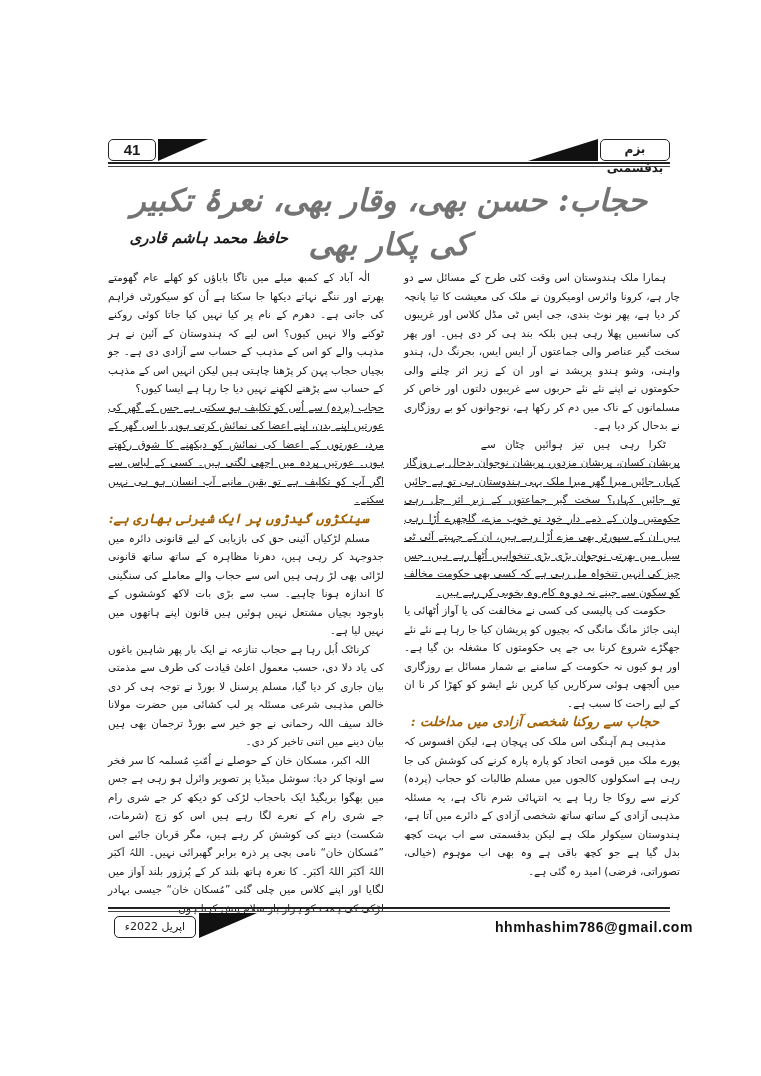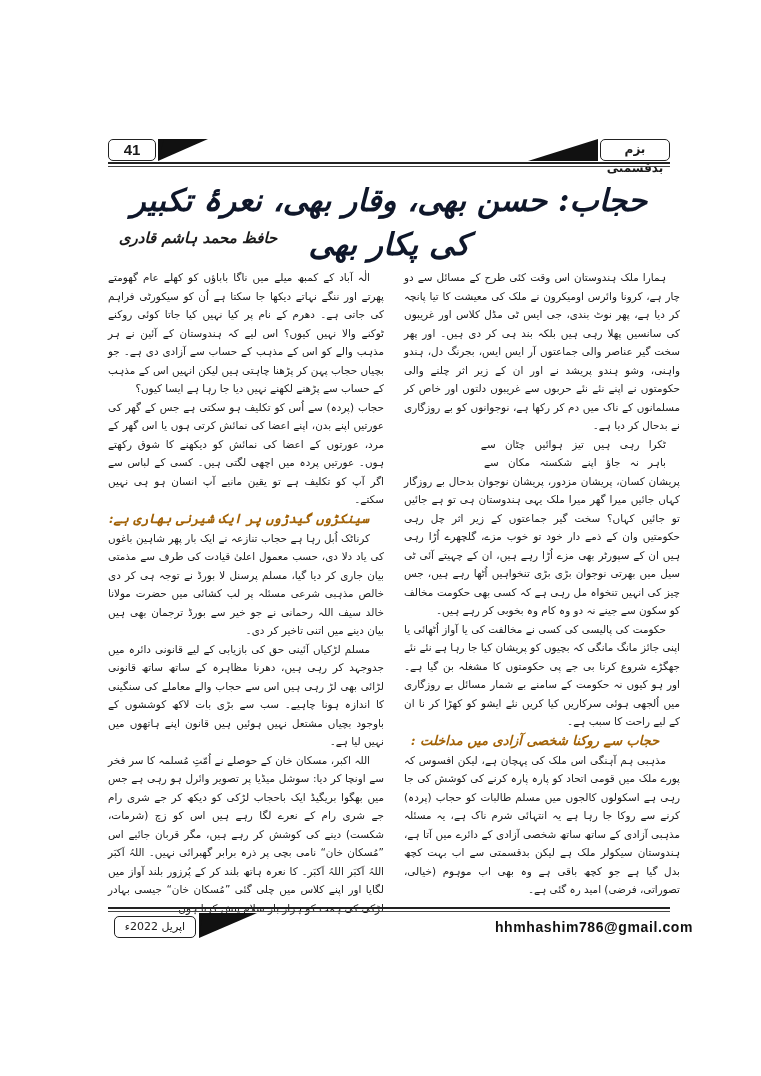--- a/index.html
+++ b/index.html
@@ -13,32 +13,32 @@
   .tri-left{position:absolute;left:50px;top:0;width:0;height:0;border-top:22px solid #111;border-right:50px solid transparent;}
   .tri-left2{position:absolute;left:50px;top:0;width:0;height:0;border-bottom:22px solid transparent;border-left:6px solid #111;}
   .secbox{position:absolute;right:0;top:0;width:70px;height:22px;border:1.5px solid #222;border-radius:5px;box-sizing:border-box;
           font-family:"DejaVu Sans",sans-serif;font-weight:bold;font-size:12px;line-height:19px;text-align:center;direction:rtl;}
   .tri-right{position:absolute;right:72px;top:0;width:0;height:0;border-bottom:22px solid #111;border-left:70px solid transparent;}
   .rule-top{position:absolute;left:104px;top:162px;width:562px;height:2px;background:#222;}
   .rule-top2{position:absolute;left:104px;top:166px;width:562px;height:1px;background:#444;}
 
   
   .title{position:absolute;left:104px;top:178px;width:562px;text-align:center;direction:rtl;
-         font-family:"DejaVu Serif",serif;font-size:31px;font-weight:bold;font-style:italic;line-height:44px;color:#0f172a;}
-  .author{position:absolute;left:104px;top:226px;width:180px;text-align:center;direction:rtl;
+         font-family:"DejaVu Serif",serif;font-size:31px;font-weight:bold;font-style:italic;line-height:44px;color:#737373;}
+  .author{position:absolute;left:104px;top:226px;width:180px;text-align:right;direction:rtl;
           font-family:"DejaVu Serif",serif;font-size:15px;font-weight:bold;font-style:italic;line-height:24px;}
   .author span{display:inline-block;}
 
   
   .col{position:absolute;top:268px;width:276px;direction:rtl;text-align:justify;
        font-family:"DejaVu Sans",sans-serif;font-size:10.4px;line-height:18.5px;color:#1a1a1a;}
   .col.right{left:388px;margin-left:12px;}
   .col.left{left:104px;}
   .col p{margin:0;text-indent:14px;}
-  .col p.noindent{text-indent:0;}
+  .col p.noindent{text-indent:0;text-decoration:underline;}
   .verse{text-align:right;margin:0;word-spacing:6px;}
   .verse-src{margin:0;text-align:right;}
   .subhead{margin:0;text-align:center;font-weight:bold;font-size:13px;line-height:20px;font-family:"DejaVu Serif",serif;font-style:italic;color:#a16207;}
 
   
   .rule-bot{position:absolute;left:104px;top:907px;width:562px;height:2px;background:#222;}
   .rule-bot2{position:absolute;left:104px;top:911px;width:562px;height:1px;background:#444;}
   .datebox{position:absolute;left:110px;top:916px;width:82px;height:22px;border:1.5px solid #222;border-radius:5px;box-sizing:border-box;
            font-family:"DejaVu Sans",sans-serif;font-size:11px;line-height:19px;text-align:center;direction:rtl;}
   .tri-bot{position:absolute;left:195px;top:913px;width:0;height:0;border-top:25px solid #111;border-right:58px solid transparent;}
@@ -59,33 +59,32 @@
   </div>
   <div class="rule-top"></div>
   <div class="rule-top2"></div>
 
   <div class="title">حجاب: حسن بھی، وقار بھی، نعرۂ تکبیر کی پکار بھی</div>
   <div class="author"><span>حافظ محمد ہاشم قادری</span></div>
 
   <div class="col right">
     <p>ہمارا ملک ہندوستان اس وقت کئی طرح کے مسائل سے دو چار ہے، کرونا وائرس اومیکرون نے ملک کی معیشت کا تیا پانچہ کر دیا ہے، پھر نوٹ بندی، جی ایس ٹی مڈل کلاس اور غریبوں کی سانسیں پھلا رہی ہیں بلکہ بند ہی کر دی ہیں۔ اور پھر سخت گیر عناصر والی جماعتوں آر ایس ایس، بجرنگ دل، ہندو واہنی، وشو ہندو پریشد نے اور ان کے زیر اثر چلنے والی حکومتوں نے اپنے نئے نئے حربوں سے غریبوں دلتوں اور خاص کر مسلمانوں کے ناک میں دم کر رکھا ہے، نوجوانوں کو بے روزگاری نے بدحال کر دیا ہے۔</p>
     <p class="verse">ٹکرا رہی ہیں تیز ہوائیں چٹان سے</p>
-    <p class="verse">باہر نہ جاؤ اپنے شکستہ مکان سے</p>
     <p class="noindent">پریشان کسان، پریشان مزدور، پریشان نوجوان بدحال بے روزگار کہاں جائیں میرا گھر میرا ملک یہی ہندوستان ہی تو ہے جائیں تو جائیں کہاں؟ سخت گیر جماعتوں کے زیر اثر چل رہی حکومتیں وان کے ذمے دار خود تو خوب مزے، گلچھرے اُڑا رہی ہیں ان کے سپورٹر بھی مزے اُڑا رہے ہیں، ان کے چہیتے آئی ٹی سیل میں بھرتی نوجوان بڑی بڑی تنخواہیں اُٹھا رہے ہیں، جس چیز کی انہیں تنخواہ مل رہی ہے کہ کسی بھی حکومت مخالف کو سکون سے جینے نہ دو وہ کام وہ بخوبی کر رہے ہیں۔</p>
     <p>حکومت کی پالیسی کی کسی نے مخالفت کی یا آواز اُٹھائی یا اپنی جائز مانگ مانگی کہ بچیوں کو پریشان کیا جا رہا ہے نئے نئے جھگڑے شروع کرنا بی جے پی حکومتوں کا مشغلہ بن گیا ہے۔ اور ہو کیوں نہ حکومت کے سامنے بے شمار مسائل بے روزگاری میں اُلجھی ہوئی سرکاریں کیا کریں نئے ایشو کو کھڑا کر نا ان کے لیے راحت کا سبب ہے۔</p>
     <p class="subhead">حجاب سے روکنا شخصی آزادی میں مداخلت :</p>
     <p>مذہبی ہم آہنگی اس ملک کی پہچان ہے، لیکن افسوس کہ پورے ملک میں قومی اتحاد کو پارہ پارہ کرنے کی کوشش کی جا رہی ہے اسکولوں کالجوں میں مسلم طالبات کو حجاب (پردہ) کرنے سے روکا جا رہا ہے یہ انتہائی شرم ناک ہے، یہ مسئلہ مذہبی آزادی کے ساتھ ساتھ شخصی آزادی کے دائرے میں آتا ہے، ہندوستان سیکولر ملک ہے لیکن بدقسمتی سے اب بہت کچھ بدل گیا ہے جو کچھ باقی ہے وہ بھی اب موہوم (خیالی، تصوراتی، فرضی) امید رہ گئی ہے۔</p>
   </div>
 
   <div class="col left">
     <p>الٰہ آباد کے کمبھ میلے میں ناگا باباؤں کو کھلے عام گھومتے پھرتے اور ننگے نہاتے دیکھا جا سکتا ہے اُن کو سیکورٹی فراہم کی جاتی ہے۔ دھرم کے نام پر کیا نہیں کیا جاتا کوئی روکنے ٹوکنے والا نہیں کیوں؟ اس لیے کہ ہندوستان کے آئین نے ہر مذہب والے کو اس کے مذہب کے حساب سے آزادی دی ہے۔ جو بچیاں حجاب پہن کر پڑھنا چاہتی ہیں لیکن انہیں اس کے مذہب کے حساب سے پڑھنے لکھنے نہیں دیا جا رہا ہے ایسا کیوں؟</p>
     <p class="noindent">حجاب (پردہ) سے اُس کو تکلیف ہو سکتی ہے جس کے گھر کی عورتیں اپنے بدن، اپنے اعضا کی نمائش کرتی ہوں یا اس گھر کے مرد، عورتوں کے اعضا کی نمائش کو دیکھنے کا شوق رکھتے ہوں۔ عورتیں پردہ میں اچھی لگتی ہیں۔ کسی کے لباس سے اگر آپ کو تکلیف ہے تو یقین مانیے آپ انسان ہو ہی نہیں سکتے۔</p>
     <p class="subhead">سینکڑوں گیدڑوں پر ایک شیرنی بھاری ہے:</p>
+    <p>مسلم لڑکیاں آئینی حق کی بازیابی کے لیے قانونی دائرہ میں جدوجہد کر رہی ہیں، دھرنا مظاہرہ کے ساتھ ساتھ قانونی لڑائی بھی لڑ رہی ہیں اس سے حجاب والے معاملے کی سنگینی کا اندازہ ہونا چاہیے۔ سب سے بڑی بات لاکھ کوششوں کے باوجود بچیاں مشتعل نہیں ہوئیں ہیں قانون اپنے ہاتھوں میں نہیں لیا ہے۔</p>
     <p>کرناٹک اُبل رہا ہے حجاب تنازعہ نے ایک بار پھر شاہین باغوں کی یاد دلا دی، حسب معمول اعلیٰ قیادت کی طرف سے مذمتی بیان جاری کر دیا گیا، مسلم پرسنل لا بورڈ نے توجہ ہی کر دی خالص مذہبی شرعی مسئلہ پر لب کشائی میں حضرت مولانا خالد سیف اللہ رحمانی نے جو خیر سے بورڈ ترجمان بھی ہیں بیان دینے میں اتنی تاخیر کر دی۔</p>
-    <p>مسلم لڑکیاں آئینی حق کی بازیابی کے لیے قانونی دائرہ میں جدوجہد کر رہی ہیں، دھرنا مظاہرہ کے ساتھ ساتھ قانونی لڑائی بھی لڑ رہی ہیں اس سے حجاب والے معاملے کی سنگینی کا اندازہ ہونا چاہیے۔ سب سے بڑی بات لاکھ کوششوں کے باوجود بچیاں مشتعل نہیں ہوئیں ہیں قانون اپنے ہاتھوں میں نہیں لیا ہے۔</p>
     <p>اللہ اکبر، مسکان خان کے حوصلے نے اُمّتِ مُسلمہ کا سر فخر سے اونچا کر دیا: سوشل میڈیا پر تصویر وائرل ہو رہی ہے جس میں بھگوا بریگیڈ ایک باحجاب لڑکی کو دیکھ کر جے شری رام جے شری رام کے نعرے لگا رہے ہیں اس کو زچ (شرمات، شکست) دینے کی کوشش کر رہے ہیں، مگر قربان جائیے اس ”مُسکان خان“ نامی بچی پر ذرہ برابر گھبرائی نہیں۔ اللہُ اَکبَر اللہُ اَکبَر اللہُ اَکبَر۔ کا نعرہ ہاتھ بلند کر کے پُرزور بلند آواز میں لگایا اور اپنے کلاس میں چلی گئی ”مُسکان خان“ جیسی بہادر لڑکی کی ہمت کو ہزار بار سلام پیش کرتا ہوں۔</p>
   </div>
 
   <div class="rule-bot"></div>
   <div class="rule-bot2"></div>
   <div class="datebox">اپریل 2022ء</div>
   <div class="tri-bot"></div>
   <div class="tri-bot2"></div>
   <div class="email">hhmhashim786@gmail.com</div>
 </div>

